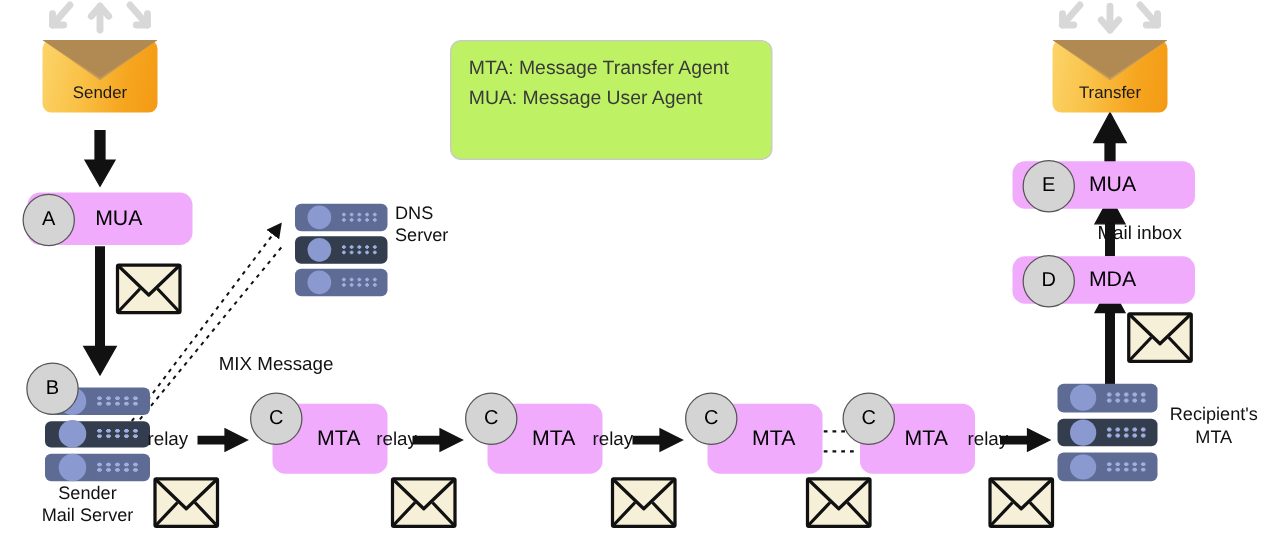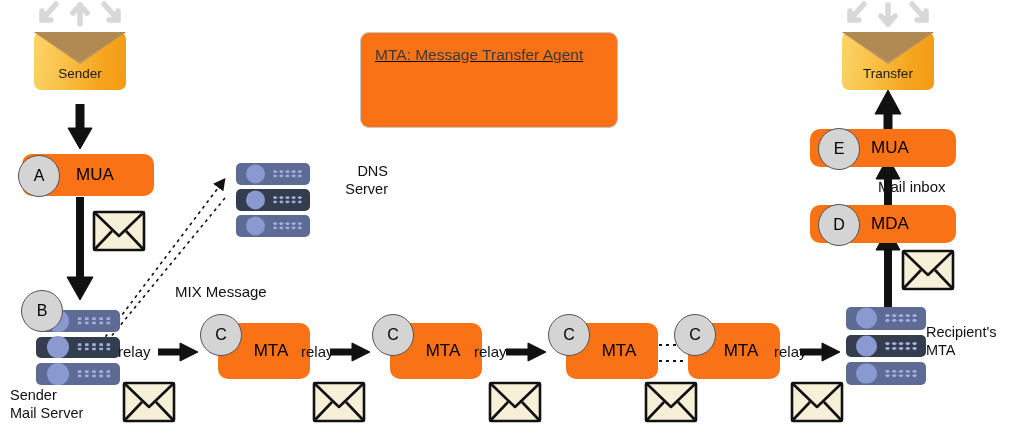--- a/index.html
+++ b/index.html
@@ -1,39 +1,39 @@
 <!DOCTYPE html>
 <html><head>
 <meta charset="utf-8">
 <style>
   html,body{margin:0;padding:0;background:#ffffff;}
   body{width:1016px;height:433px;overflow:hidden;font-family:"Liberation Sans",sans-serif;}
   #stage{position:relative;width:1016px;height:433px;}
 
   
   .node{
-    position:absolute;background:#f97316;border-radius:10px;
+    position:absolute;background:#f0abfc;border-radius:10px;
     display:flex;align-items:center;box-sizing:border-box;
   }
   .node .lbl{
     font-size:17px;color:#000;font-family:"Liberation Sans",sans-serif;
     width:100%;text-align:center;padding-left:14px;box-sizing:border-box;
   }
   .step-circle{
     position:absolute;background:#d4d4d4;border:1.6px solid #555;border-radius:50%;
     display:flex;align-items:center;justify-content:center;
     font-size:16px;color:#000;font-family:"Liberation Sans",sans-serif;
     width:40px;height:40px;z-index:3;
   }
 
   
   #legend{
     position:absolute;left:360px;top:32px;width:258px;height:96px;
-    background:#f97316;border:1.2px solid #c8c8c8;border-radius:9px;
-    box-sizing:border-box;padding:10px 0 0 14px;text-decoration:underline;
+    background:#bef264;border:1.2px solid #c8c8c8;border-radius:9px;
+    box-sizing:border-box;padding:10px 0 0 14px;
   }
   #legend div{font-size:15.5px;color:#3a3a3a;line-height:24px;white-space:nowrap;}
 
   
   .bigenv{position:absolute;width:92px;height:58px;}
   .bigenv .cap{
     position:absolute;inset:0;border-radius:7px;overflow:hidden;
     background:linear-gradient(100deg,#fcd46a 0%,#f9c044 38%,#f6a51f 72%,#f49a14 100%);
   }
   .bigenv .flap{
@@ -63,21 +63,21 @@
     width:26%;padding-bottom:26%;height:0;border-radius:50%;background:#8a9ad0;
   }
   .srow .grid{
     position:absolute;right:10%;top:50%;transform:translateY(-50%);
     width:42%;height:42%;
     background-image:radial-gradient(#9fb0e0 42%,transparent 43%);
     background-size:20% 48%;
   }
 
   
-  .cap-label{position:absolute;font-size:14.5px;color:#111;text-align:left;line-height:18px;}
+  .cap-label{position:absolute;font-size:14.5px;color:#111;text-align:center;line-height:18px;}
   .relay{position:absolute;font-size:15px;color:#111;}
 
   svg{overflow:visible;display:block;}
   #vec{position:absolute;left:0;top:0;width:1016px;height:433px;pointer-events:none;}
 </style>
 </head>
 <body>
 
 <div id="stage">
 
@@ -190,20 +190,21 @@
       <g>
           <rect x="903" y="251" width="50" height="38" rx="1"></rect>
         <path d="M903,251 L928,275 L953,251" fill="none"></path>
         <path d="M903,289 L921,270 M953,289 L935,270" fill="none"></path>
         </g>
     </g>
   </svg>
 
   <div id="legend">
     <div>MTA: Message Transfer Agent</div>
+    <div>MUA: Message User Agent</div>
   </div>
 
   <div class="bigenv" style="left:34px;top:32px;">
     <div class="cap"></div>
     <div class="flapshade"></div>
     <div class="flap"></div>
     <div class="name">Sender</div>
   </div>
 
   <div class="bigenv" style="left:842px;top:32px;">
@@ -249,21 +250,21 @@
       </div>
     <div class="srow dark">
         <div class="dot"></div>
         <div class="grid"></div>
       </div>
     <div class="srow">
         <div class="dot"></div>
         <div class="grid"></div>
       </div>
   </div>
-  <div class="cap-label" style="left:316px;top:162px;width:72px;text-align:right;">
+  <div class="cap-label" style="left:316px;top:162px;width:72px;text-align:left;">
     <div>DNS</div>
     <div>Server</div>
   </div>
 
   <div class="cap-label" style="left:175px;top:283px;width:110px;text-align:left;font-size:15px;">MIX Message</div>
 
   <div class="node" style="left:218px;top:323px;width:92px;height:56px;">
     <span class="lbl">MTA</span>
   </div>
   <div class="step-circle" style="left:200px;top:314px;">

